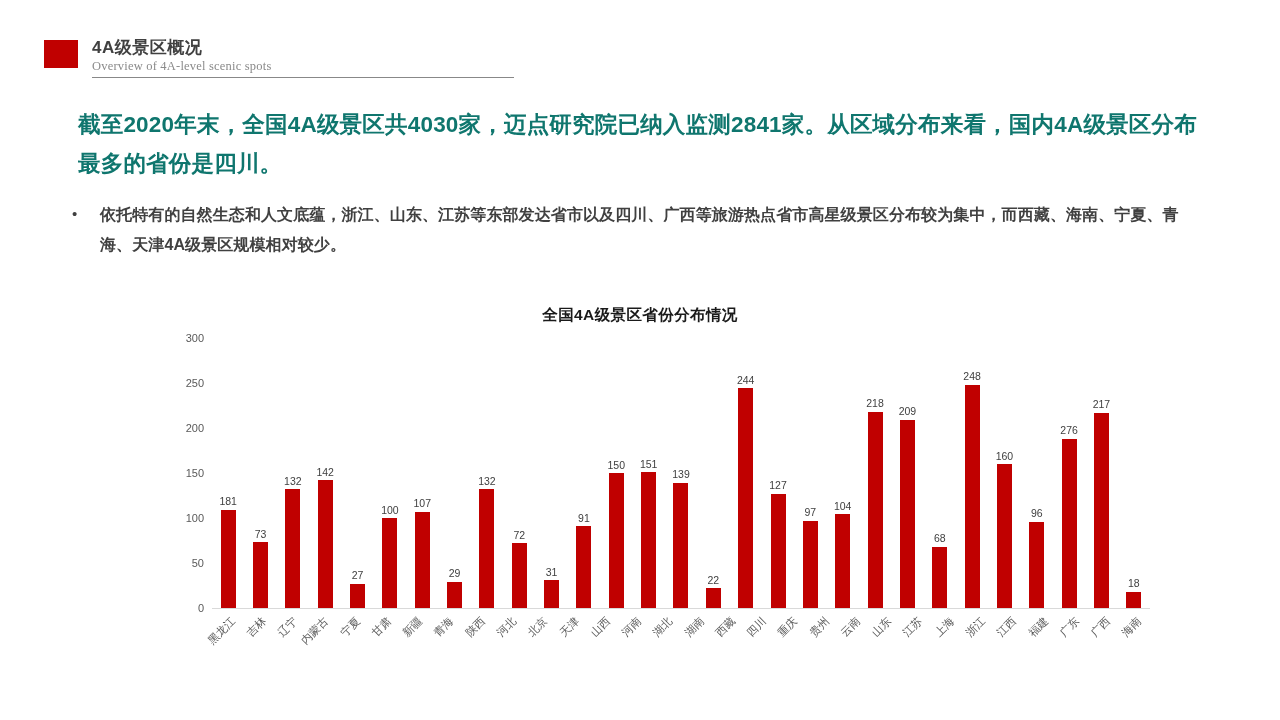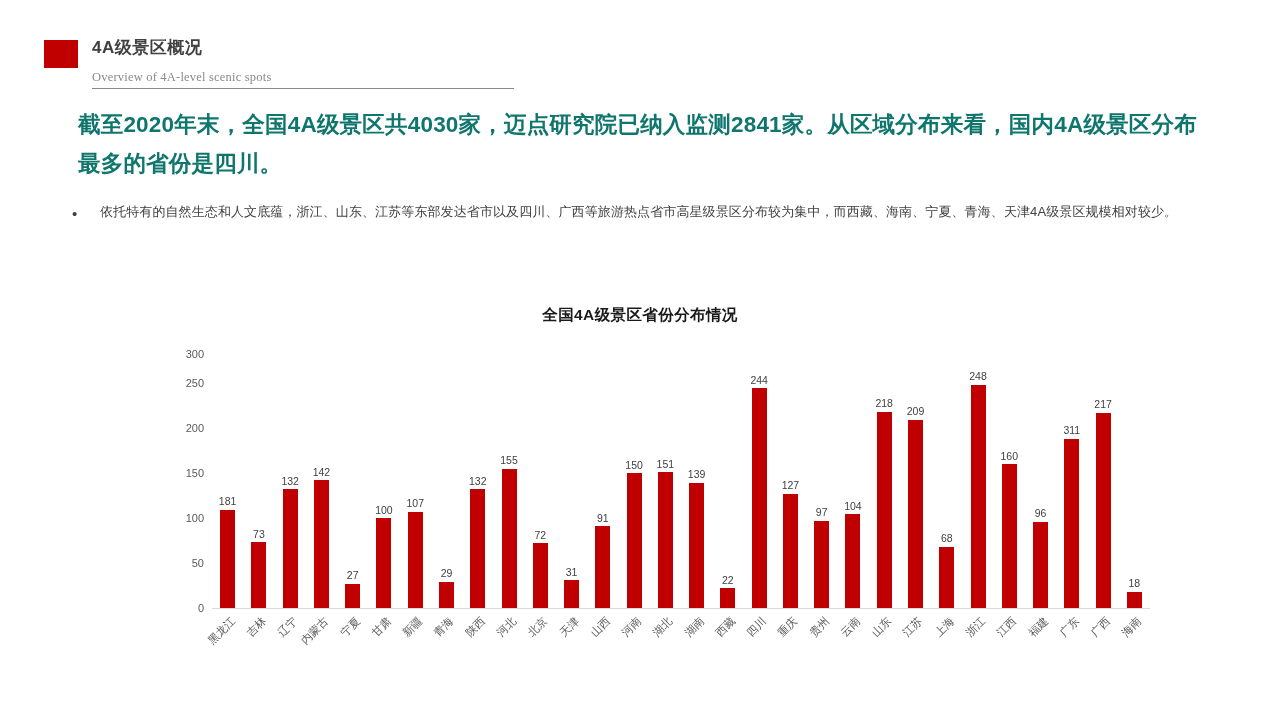--- a/index.html
+++ b/index.html
@@ -48,21 +48,21 @@
     font-size: 17px;
     font-weight: bold;
     color: #404040;
     letter-spacing: 0.5px;
     line-height: 1.15;
   }
   .header-title-en {
     font-family: "Liberation Serif", serif;
     font-size: 12.5px;
     color: #8a8a8a;
-    margin-top: 12px;
+    margin-top: 1px;
     letter-spacing: 0.2px;
   }
 
   
   .lead {
     position: absolute;
     left: 78px;
     top: 105px;
     width: 1130px;
     color: #0f766e;
@@ -83,23 +83,24 @@
   }
   .bullet-dot {
     color: #404040;
     font-size: 15px;
     line-height: 1.85;
     width: 28px;
     flex: 0 0 auto;
   }
   .bullet-text {
     color: #404040;
-    font-size: 13px;
+    font-size: 16px;
     line-height: 1.85;
     letter-spacing: 0.1px;
+    font-weight: bold;
   }
 
   
   .chart-title {
     position: absolute;
     left: 0;
     top: 305px;
     width: 1280px;
     text-align: center;
     font-size: 15.5px;
@@ -219,21 +220,21 @@
   <div class="chart-title">全国4A级景区省份分布情况</div>
 
   <div class="chart">
     <div class="y-axis">
         <div class="y-tick" style="top: 270px;">0</div>
         <div class="y-tick" style="top: 225px;">50</div>
         <div class="y-tick" style="top: 180px;">100</div>
         <div class="y-tick" style="top: 135px;">150</div>
         <div class="y-tick" style="top: 90px;">200</div>
         <div class="y-tick" style="top: 45px;">250</div>
-        <div class="y-tick" style="top: 16px;">300</div>
+        <div class="y-tick" style="top: 0px;">300</div>
       </div>
     <div class="plot">
       <div class="bars">
           <div class="bar-col">
             <div class="bar-val">181</div>
             <div class="bar-rect" style="height: 98.1px; background: rgb(192, 0, 0);"></div>
           </div>
           <div class="bar-col">
             <div class="bar-val">73</div>
             <div class="bar-rect" style="height: 65.7px; background: rgb(192, 0, 0);"></div>
@@ -260,24 +261,20 @@
           </div>
           <div class="bar-col">
             <div class="bar-val">29</div>
             <div class="bar-rect" style="height: 26.1px; background: rgb(192, 0, 0);"></div>
           </div>
           <div class="bar-col">
             <div class="bar-val">132</div>
             <div class="bar-rect" style="height: 118.8px; background: rgb(192, 0, 0);"></div>
           </div>
           <div class="bar-col">
-            <div class="bar-val">155</div>
-            <div class="bar-rect" style="height: 139.5px; background: rgb(192, 0, 0);"></div>
-          </div>
-          <div class="bar-col">
             <div class="bar-val">72</div>
             <div class="bar-rect" style="height: 64.8px; background: rgb(192, 0, 0);"></div>
           </div>
           <div class="bar-col">
             <div class="bar-val">31</div>
             <div class="bar-rect" style="height: 27.9px; background: rgb(192, 0, 0);"></div>
           </div>
           <div class="bar-col">
             <div class="bar-val">91</div>
             <div class="bar-rect" style="height: 81.9px; background: rgb(192, 0, 0);"></div>
@@ -332,21 +329,21 @@
           </div>
           <div class="bar-col">
             <div class="bar-val">160</div>
             <div class="bar-rect" style="height: 144px; background: rgb(192, 0, 0);"></div>
           </div>
           <div class="bar-col">
             <div class="bar-val">96</div>
             <div class="bar-rect" style="height: 86.4px; background: rgb(192, 0, 0);"></div>
           </div>
           <div class="bar-col">
-            <div class="bar-val">311</div>
+            <div class="bar-val">276</div>
             <div class="bar-rect" style="height: 169.2px; background: rgb(192, 0, 0);"></div>
           </div>
           <div class="bar-col">
             <div class="bar-val">217</div>
             <div class="bar-rect" style="height: 195.3px; background: rgb(192, 0, 0);"></div>
           </div>
           <div class="bar-col">
             <div class="bar-val">18</div>
             <div class="bar-rect" style="height: 16.2px; background: rgb(192, 0, 0);"></div>
           </div>

